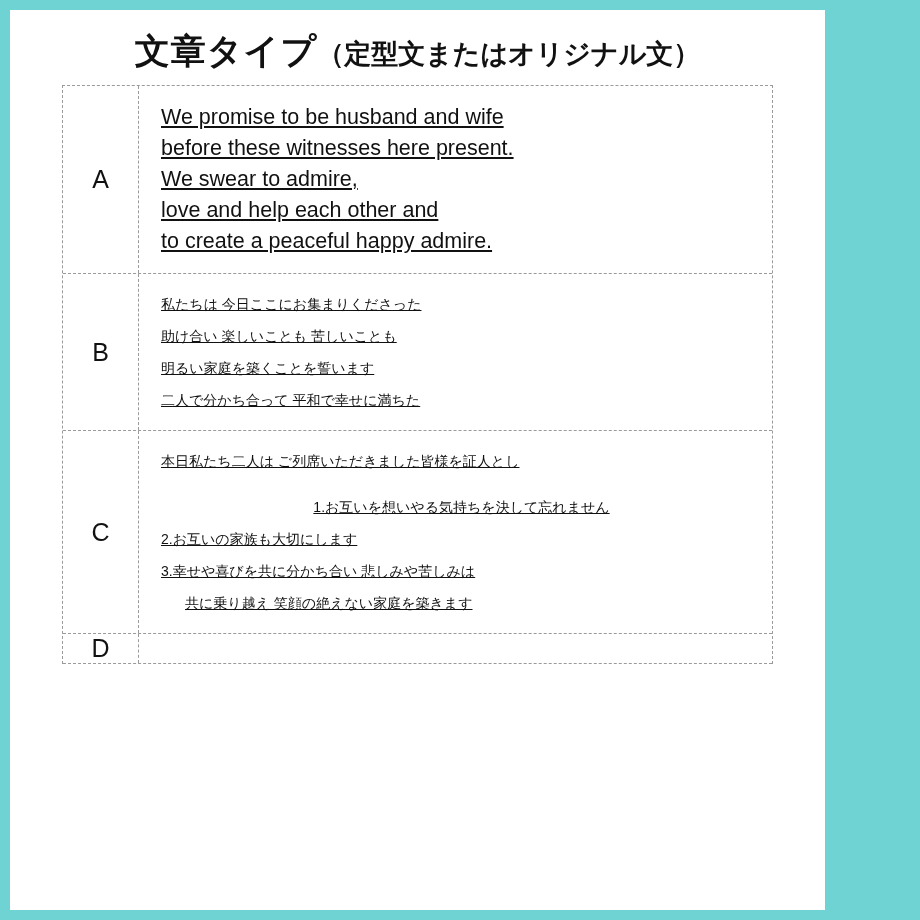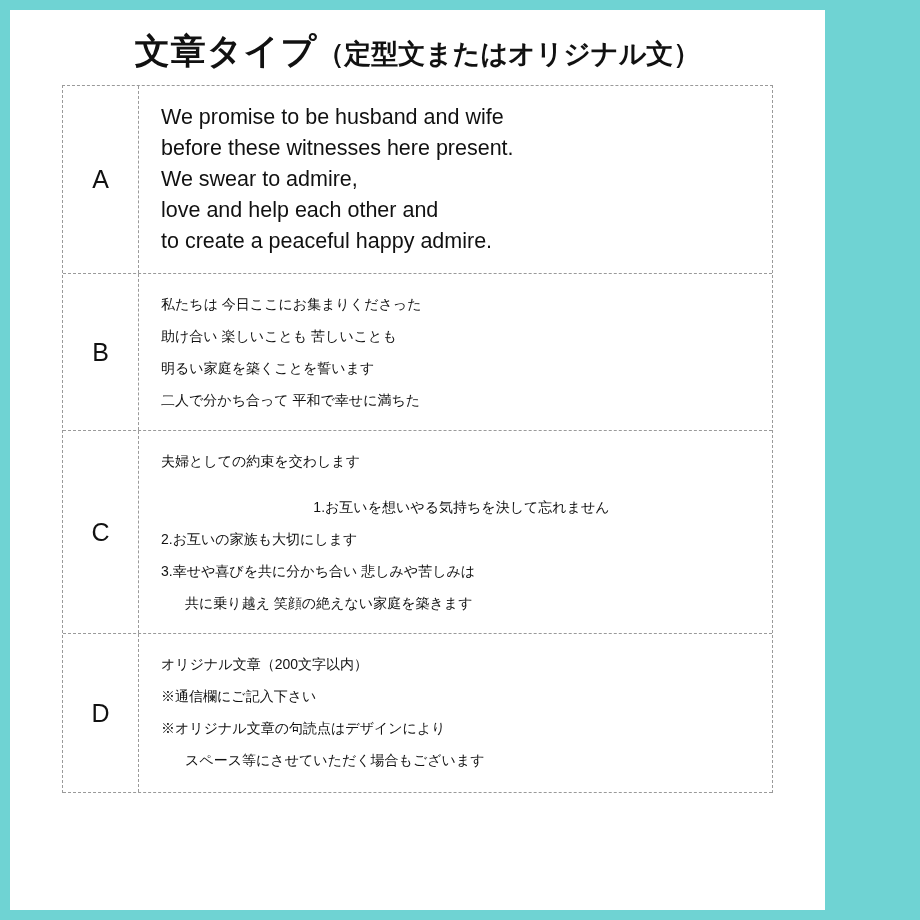--- a/index.html
+++ b/index.html
@@ -65,20 +65,21 @@
   .row-body {
     flex: 1;
     padding: 14px 10px 14px 22px;
     box-sizing: border-box;
     color: #111111;
   }
   .line {
     font-size: 21.5px;
     line-height: 31px;
     white-space: nowrap;
+    text-decoration: underline;
   }
   .line.jp {
     font-size: 14px;
     line-height: 32px;
   }
   .line.indent {
     padding-left: 24px;
   }
   .line.gap-top {
     margin-top: 14px;
@@ -115,32 +116,26 @@
         <div class="line jp">私たちは 今日ここにお集まりくださった</div>
         <div class="line jp">助け合い 楽しいことも 苦しいことも</div>
         <div class="line jp">明るい家庭を築くことを誓います</div>
         <div class="line jp">二人で分かち合って 平和で幸せに満ちた</div>
       </div>
     </div>
 
     <div class="row row-c">
       <div class="row-label">C</div>
       <div class="row-body">
-        <div class="line jp">夫婦としての約束を交わします</div>
+        <div class="line jp">本日私たち二人は ご列席いただきました皆様を証人とし</div>
         <div class="line jp gap-top">1.お互いを想いやる気持ちを決して忘れません</div>
         <div class="line jp">2.お互いの家族も大切にします</div>
         <div class="line jp">3.幸せや喜びを共に分かち合い 悲しみや苦しみは</div>
         <div class="line jp indent">共に乗り越え 笑顔の絶えない家庭を築きます</div>
       </div>
     </div>
 
     <div class="row row-d">
       <div class="row-label">D</div>
-      <div class="row-body">
-        <div class="line jp bold-head">オリジナル文章（200文字以内）</div>
-        <div class="line jp bold-head">※通信欄にご記入下さい</div>
-        <div class="line jp">※オリジナル文章の句読点はデザインにより</div>
-        <div class="line jp indent">スペース等にさせていただく場合もございます</div>
-      </div>
     </div>
 
   </div>
 </div>
 
 </body></html>

